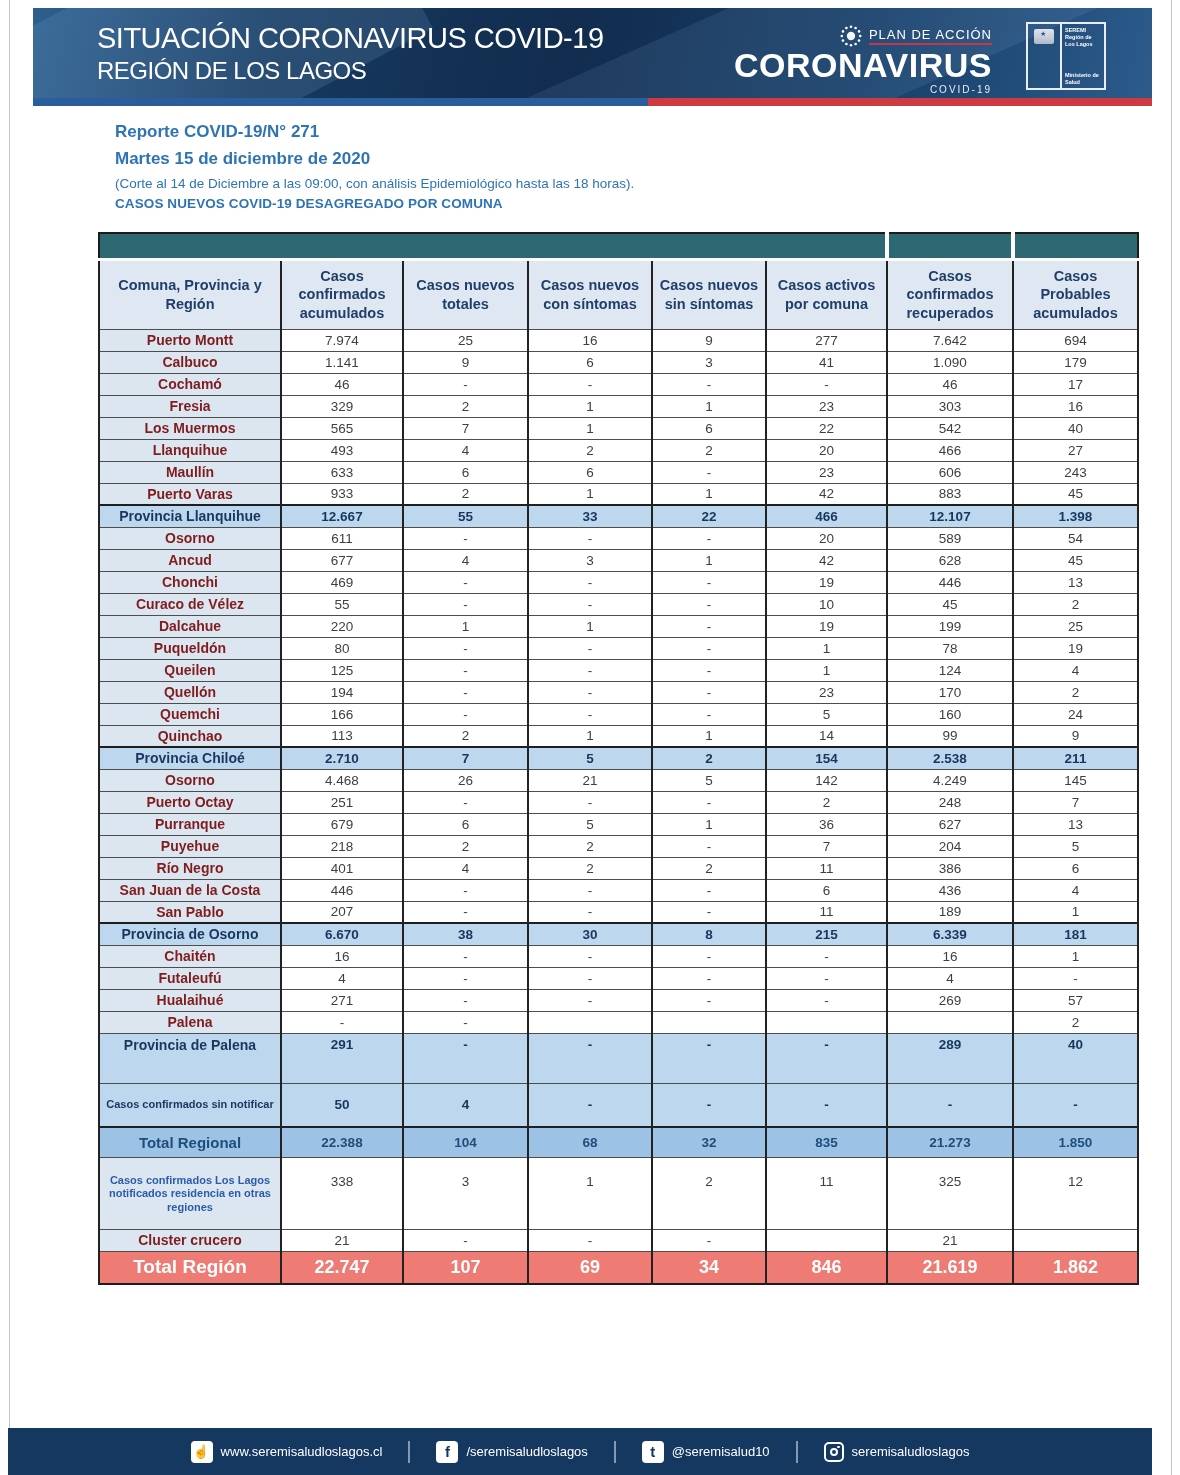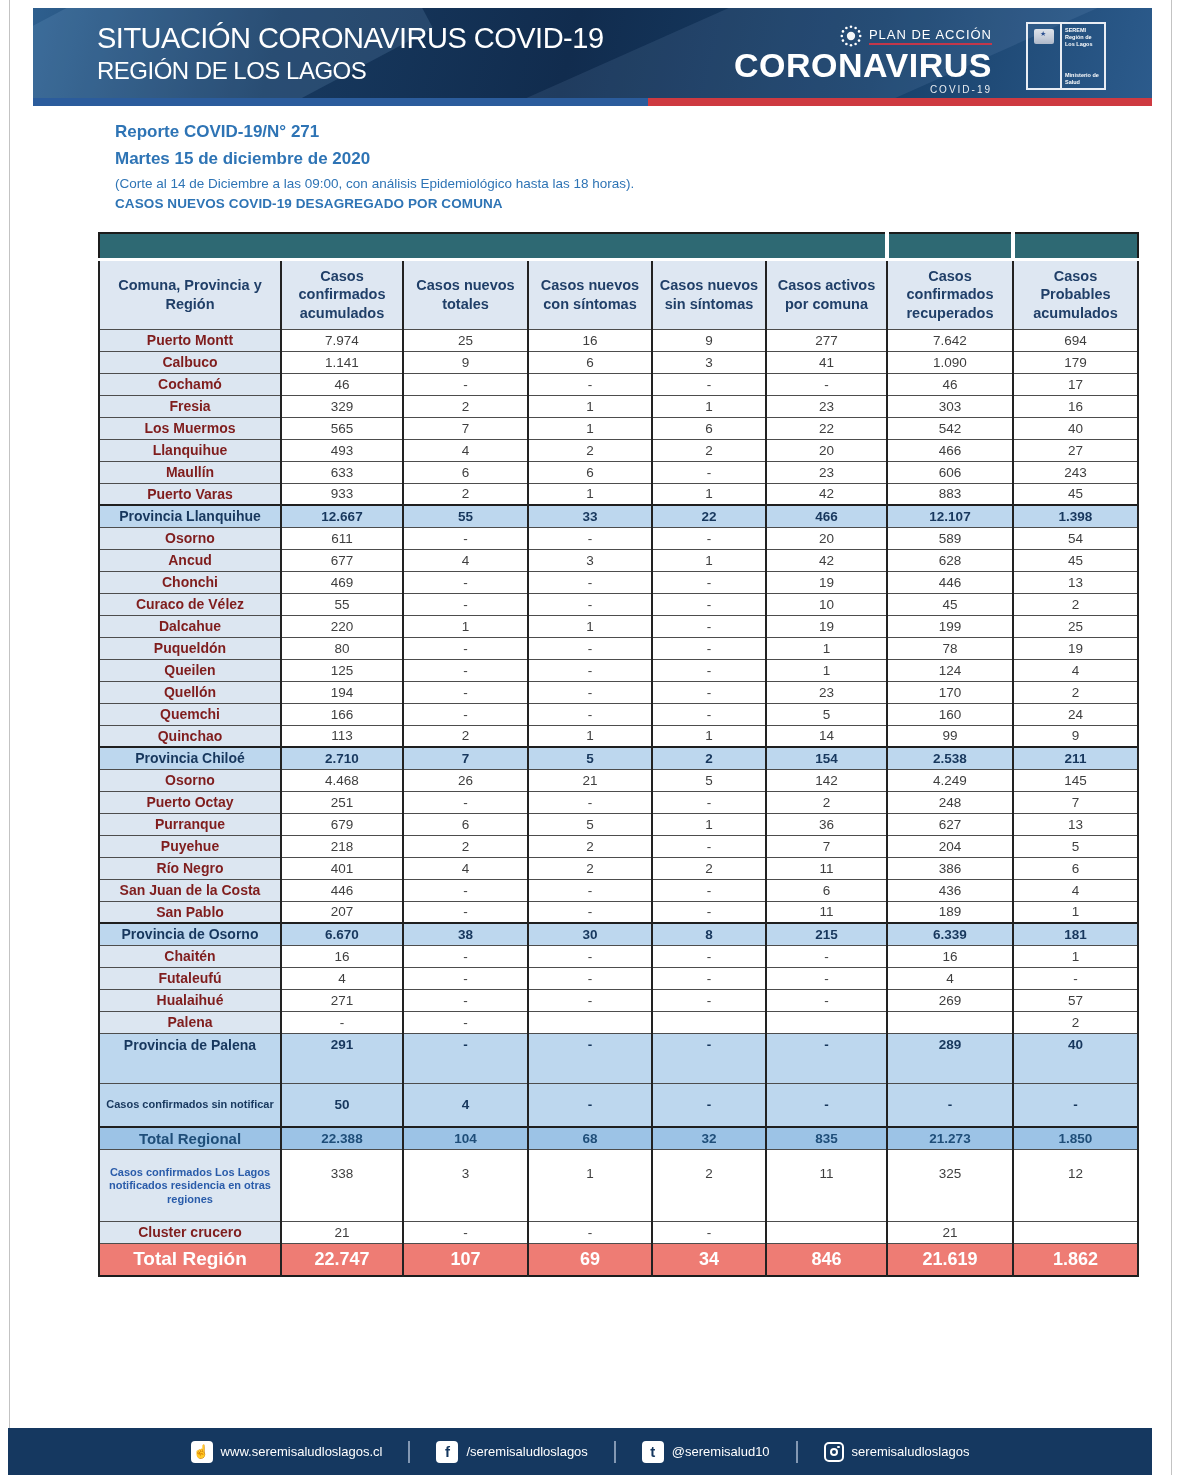--- a/index.html
+++ b/index.html
@@ -64,21 +64,21 @@
   tr.row-province td, tr.row-province-tall td, tr.row-subtotal td { background:#bdd7ee; }
   tr.row-province td.label-cell, tr.row-province-tall td.label-cell, tr.row-subtotal td.label-cell { background:#bdd7ee; color:#17375d; }
   tr.row-province td.value-cell, tr.row-province-tall td.value-cell, tr.row-subtotal td.value-cell { background:#bdd7ee; color:#17375d; font-weight:700; }
   tr.row-province { border-top:2px solid #1f1f1f; }
 
   tr.row-province-tall { height:50px; }
   tr.row-province-tall td { vertical-align:top; padding-top:3px;margin-top:16px; }
   tr.row-subtotal { height:44px; }
   tr.row-subtotal td.label-cell { font-size:11px; line-height:1.2; }
 
-  tr.row-total-blue { height:22px; border-top:2px solid #1f1f1f; }
+  tr.row-total-blue { height:30px; border-top:2px solid #1f1f1f; }
   tr.row-total-blue td { background:#9cc3e6 !important; color:#1f4e79 !important; font-weight:600; }
   tr.row-total-blue td.label-cell { font-size:15px; font-weight:700; }
 
   tr.row-note { height:72px; }
   tr.row-note td { vertical-align:top; padding-top:16px; }
   tr.row-note td.label-cell { font-size:11px; line-height:1.25; color:#2a5caa; }
 
   tr.row-total-red { height:33px; }
   tr.row-total-red td { background:#ee7c74 !important; color:#ffffff !important; }
   tr.row-total-red td.label-cell { font-size:19px; font-weight:700; }

